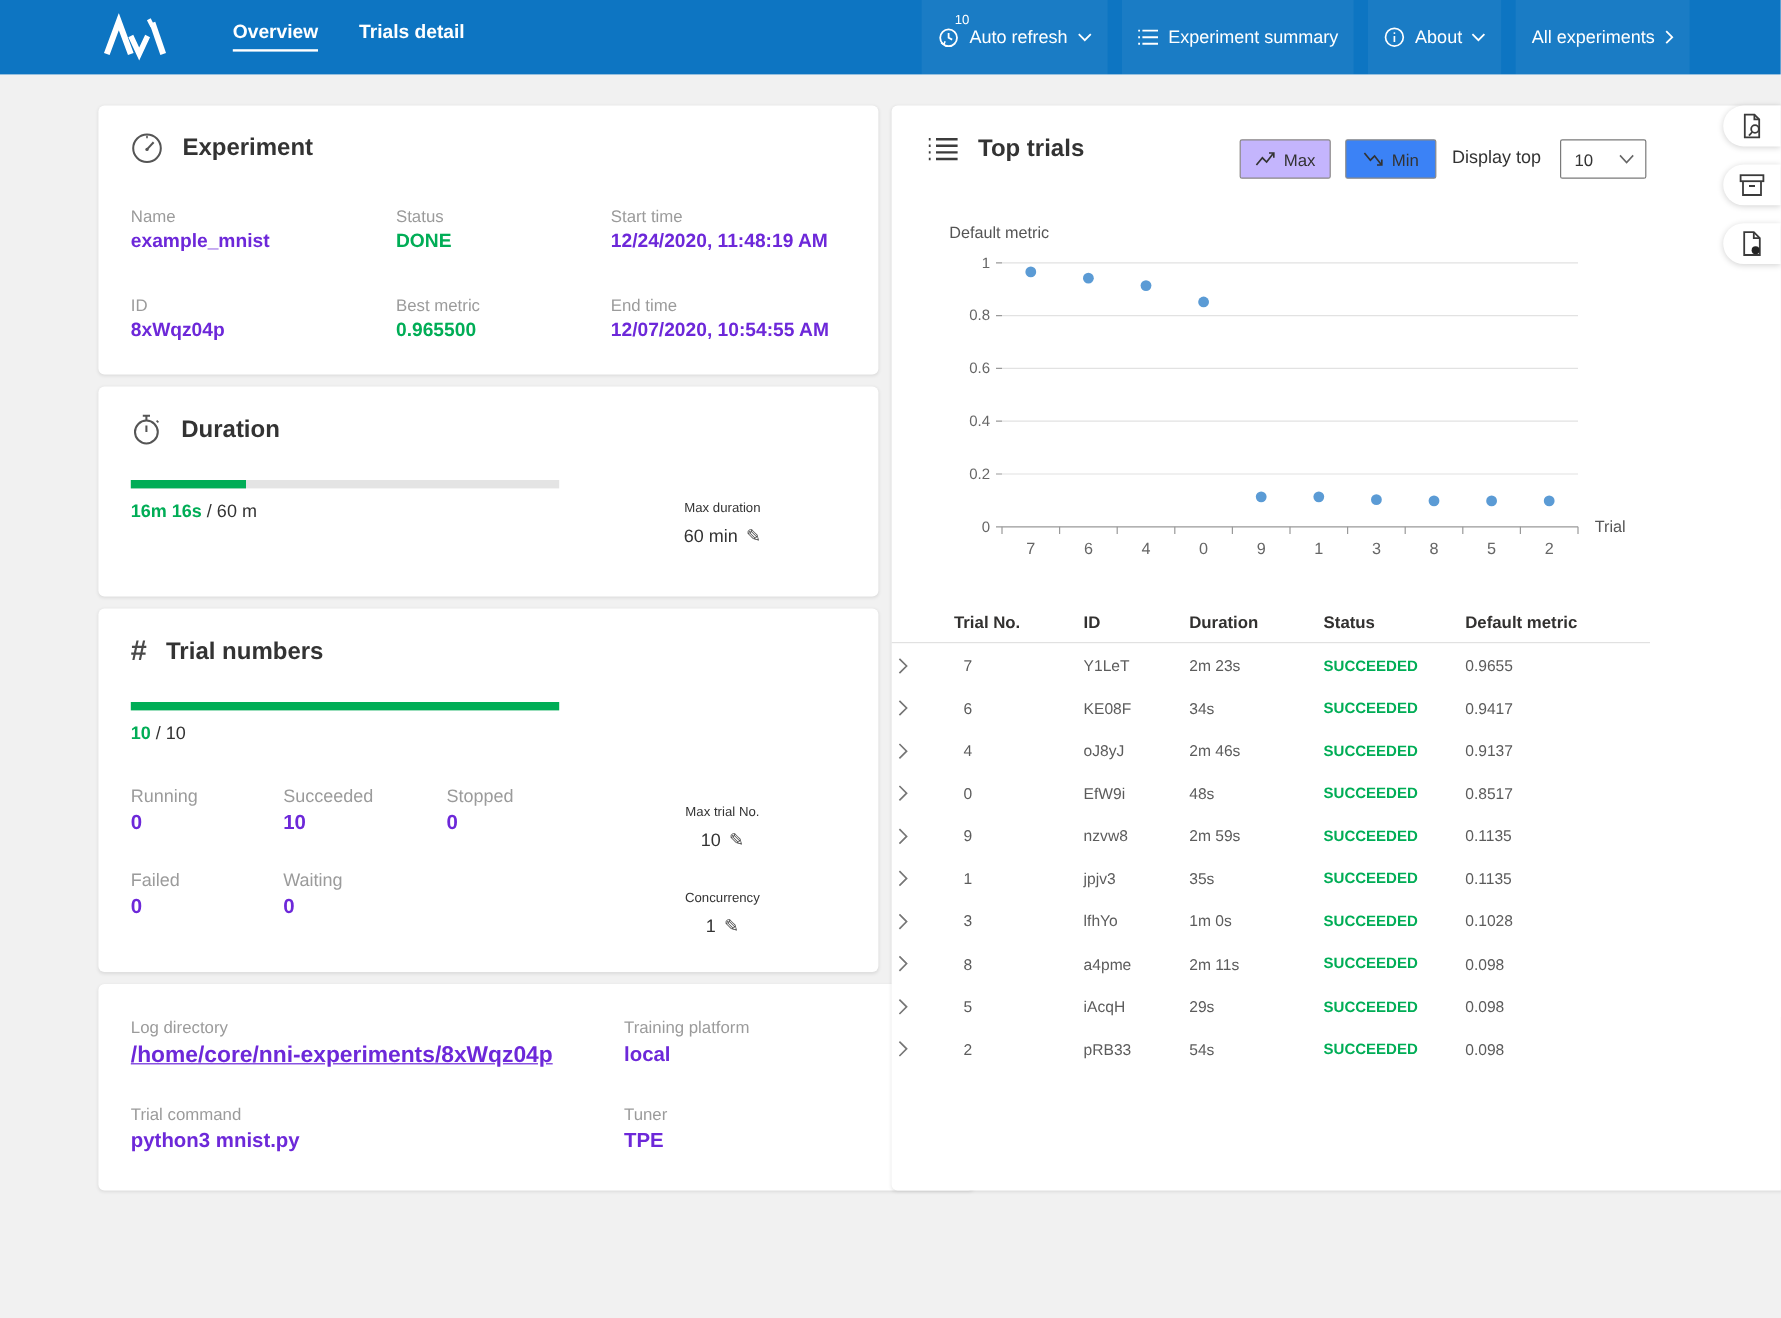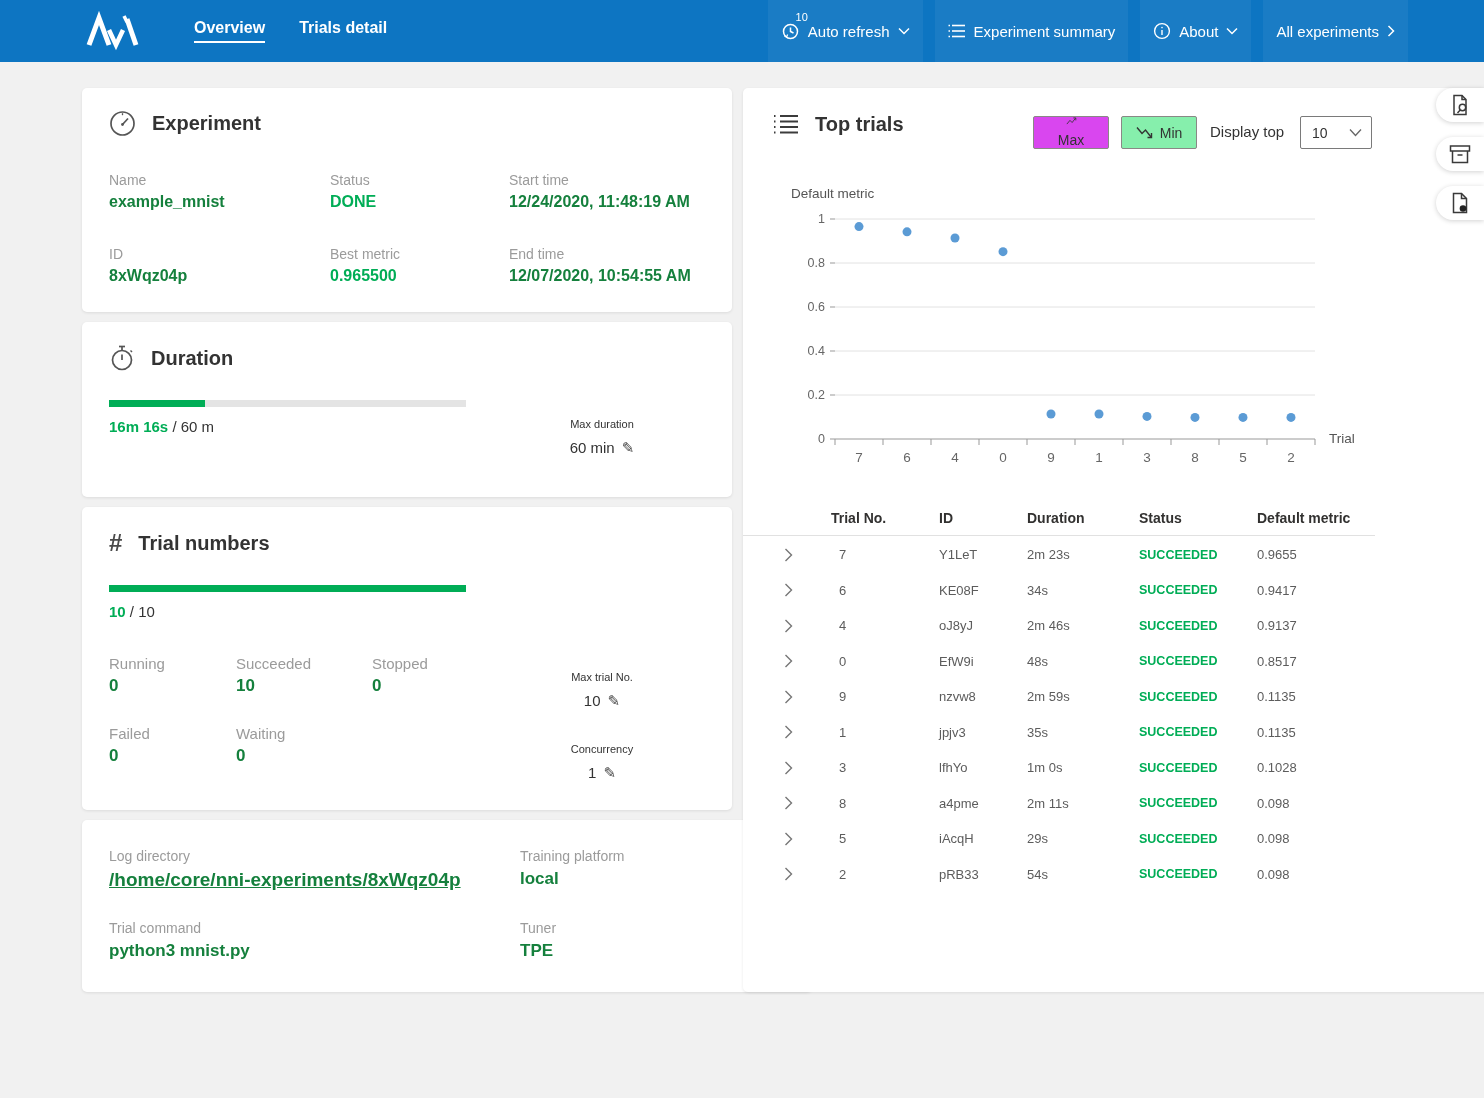--- a/index.html
+++ b/index.html
@@ -43,65 +43,65 @@
   #duration-card{left:82px;top:322px;width:650px;height:175px;}
   #trials-card{left:82px;top:507px;width:650px;height:303px;}
   #config-card{left:82px;top:820px;width:730px;height:172px;}
   #toptrials-card{left:743px;top:88px;width:796px;height:904px;}
 
   .card-header{position:absolute;left:27px;top:22px;display:flex;align-items:center;gap:16px;}
   .card-title{font-size:20px;font-weight:700;color:#333;}
   .hash-glyph{font-size:24px;font-weight:600;color:#4a4a4a;}
 
   .field-label{font-size:14px;color:#9b9b9b;}
-  .field-value{font-size:16px;font-weight:700;color:#15803d;margin-top:5px;white-space:nowrap;}
+  .field-value{font-size:16px;font-weight:700;color:#6d28d9;margin-top:5px;white-space:nowrap;}
   .green{color:var(--success);}
   .field{position:absolute;}
 
   
   .bar-track{position:absolute;left:27px;top:78px;width:357px;height:7px;background:#e4e4e4;}
   .bar-fill{height:100%;background:var(--success);}
   .bar-text{position:absolute;left:27px;top:96px;font-size:15px;color:#333;}
   .bar-text .big{font-weight:700;}
 
   .right-block{position:absolute;left:420px;width:200px;text-align:center;}
   .rb-label{font-size:11px;color:#333;margin-top:24px;}
   .rb-value{font-size:15px;color:#333;margin-top:9px;display:flex;align-items:center;justify-content:center;gap:7px;}
   .pencil{font-size:15px;color:#444;cursor:pointer;line-height:1;}
 
   .stat .field-label{font-size:15px;}
   .stat .field-value{font-size:17px;margin-top:4px;}
 
   
   .btn{
     position:absolute;top:28px;height:33px;width:76px;
-    border:1px solid #8a8886;border-radius:2px;background:#86efac;
+    border:1px solid #8a8886;border-radius:2px;background:#3b82f6;
     display:flex;align-items:center;justify-content:center;gap:7px;
     font-size:14px;color:#333;cursor:pointer;
   }
-  .btn.checked{background:#d946ef;flex-direction:column;}
+  .btn.checked{background:#c4b5fd;}
   .display-top-label{position:absolute;left:467px;top:35px;font-size:15px;color:#333;}
   .dropdown{
     position:absolute;left:557px;top:28px;width:72px;height:33px;
     border:1px solid #7a7a7a;border-radius:2px;background:#fff;
     display:flex;align-items:center;justify-content:space-between;
     padding:0 9px 0 11px;font-size:14px;color:#333;cursor:pointer;
   }
 
   
   #metric-chart{position:absolute;left:24px;top:95px;}
   #metric-chart .grid{stroke:#e2e2e2;stroke-width:1;}
   #metric-chart .axis{stroke:#999;stroke-width:1;}
   #metric-chart .tick{stroke:#999;stroke-width:1;}
   #metric-chart .ytick{fill:#666;font-size:12.5px;font-family:"Liberation Sans",sans-serif;}
   #metric-chart .xtick{fill:#666;font-size:13.5px;font-family:"Liberation Sans",sans-serif;}
   #metric-chart .ax-name{fill:#555;font-size:13.5px;font-family:"Liberation Sans",sans-serif;}
 
   
-  .t-grid{display:grid;grid-template-columns:52px 108px 88px 112px 118px 1fr;padding-left:36px;align-items:center;}
+  .t-grid{display:grid;grid-template-columns:52px 108px 88px 112px 118px 1fr;align-items:center;}
   .t-head{position:absolute;left:0;top:412px;width:632px;height:36px;
     font-size:14px;font-weight:700;color:#323130;border-bottom:1px solid #e1e1e1;}
   .t-body{position:absolute;left:0;top:449px;width:632px;}
   .t-row{height:35.5px;font-size:13px;color:#5c5c5c;}
   .t-row .no-cell{padding-left:8px;}
   .t-row .status-cell{color:var(--success);font-weight:700;font-size:12.5px;}
   .expand-btn{display:flex;align-items:center;cursor:pointer;width:18px;padding-left:5px;}
 
   
   .pill{

